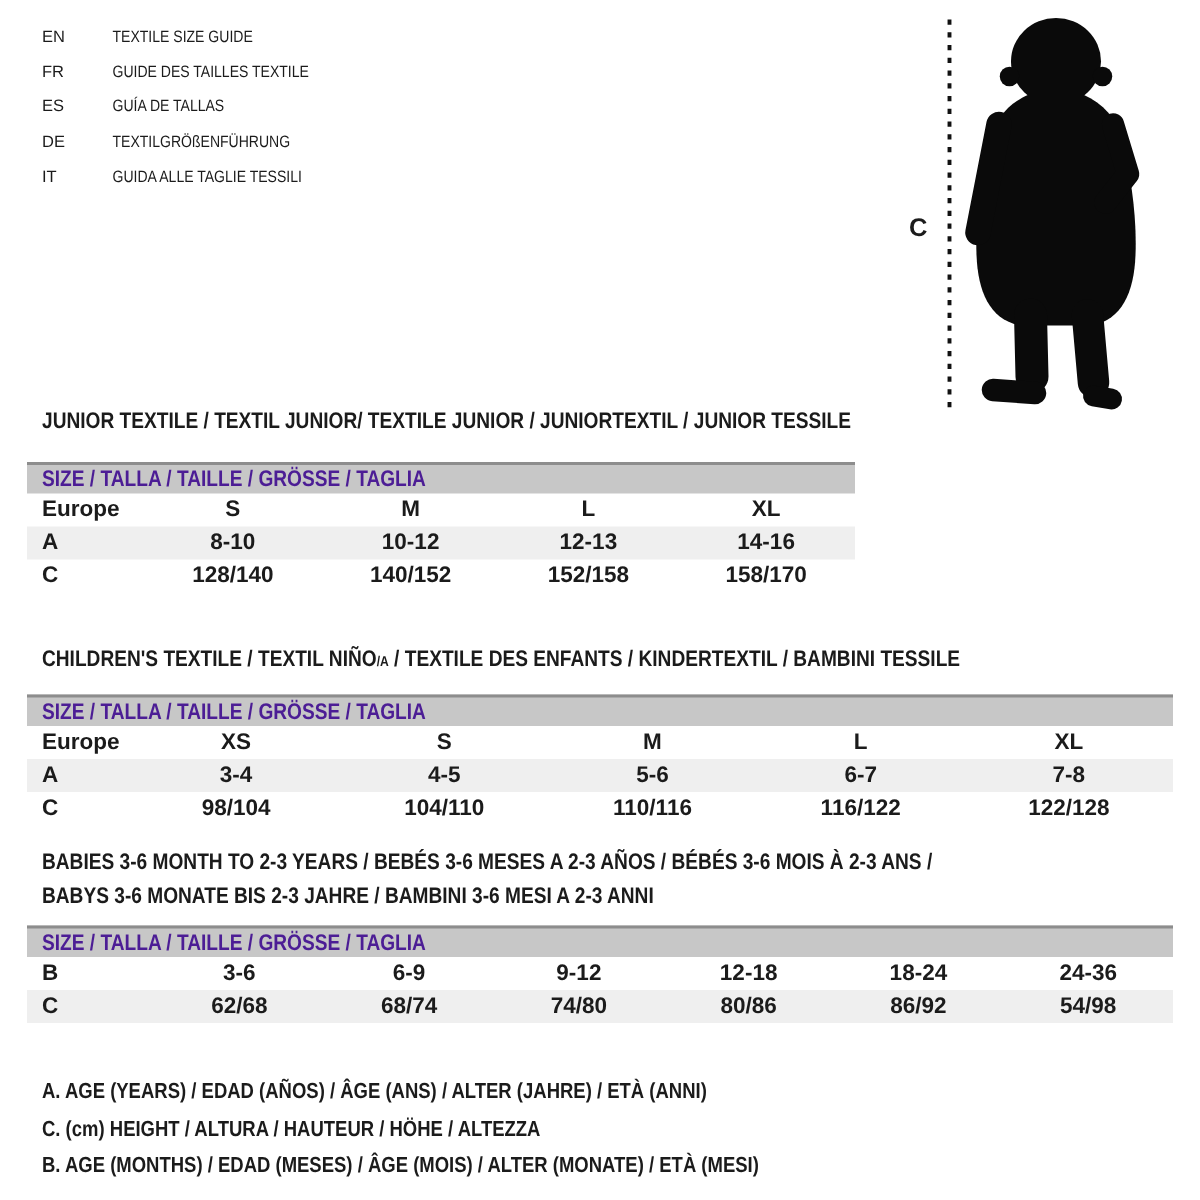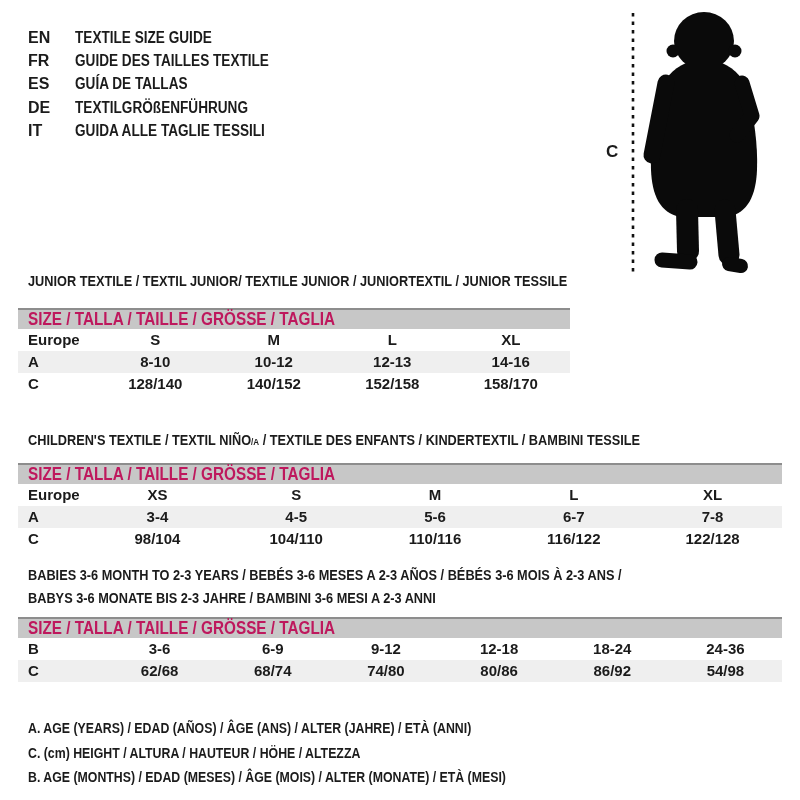--- a/index.html
+++ b/index.html
@@ -17,21 +17,21 @@
     font-family:"Liberation Sans","DejaVu Sans",sans-serif;
     color:var(--text);
     -webkit-font-smoothing:antialiased;
   }
   .stage{position:relative;width:800px;height:800px;}
 
   
   .cond{display:inline-block;transform:scaleX(0.85);transform-origin:0 50%;white-space:nowrap;}
 
   
-  .lang-list{position:absolute;left:28px;top:26px;font-size:16px;font-weight:700;}
+  .lang-list{position:absolute;left:28px;top:14px;font-size:11px;font-weight:400;}
   .lang-row{display:flex;line-height:23.2px;}
   .lang-code{width:47px;}
 
   
   .figure{position:absolute;left:590px;top:5px;width:200px;height:285px;}
   .figure svg{display:block;width:200px;height:285px;}
   .height-label{position:absolute;left:16px;top:137px;font-size:17px;font-weight:700;}
 
   
   .section{position:absolute;left:18px;}
@@ -43,21 +43,21 @@
   .subsize{font-size:9.5px;}
 
   .size-table{margin-top:19px;width:100%;}
   #sec-children .size-table{margin-top:13px;}
   #sec-babies .size-table{margin-top:8px;}
 
   .band{
     height:19px;background:var(--band-gray);
     border-top:2px solid var(--band-border);
     padding-left:10px;line-height:19px;
-    font-size:18px;font-weight:700;color:#be185d;
+    font-size:15px;font-weight:700;color:#4c1d95;
   }
   .trow{display:flex;height:22px;line-height:22px;font-size:15px;font-weight:700;}
   .trow.shade{background:var(--row-gray);}
   .tlabel{padding-left:10px;flex:0 0 auto;}
   #sec-junior .tlabel{width:68px;}
   #sec-children .tlabel{width:60px;}
   #sec-babies .tlabel{width:75px;}
   .tcell{flex:1 1 0;text-align:center;}
 
   

